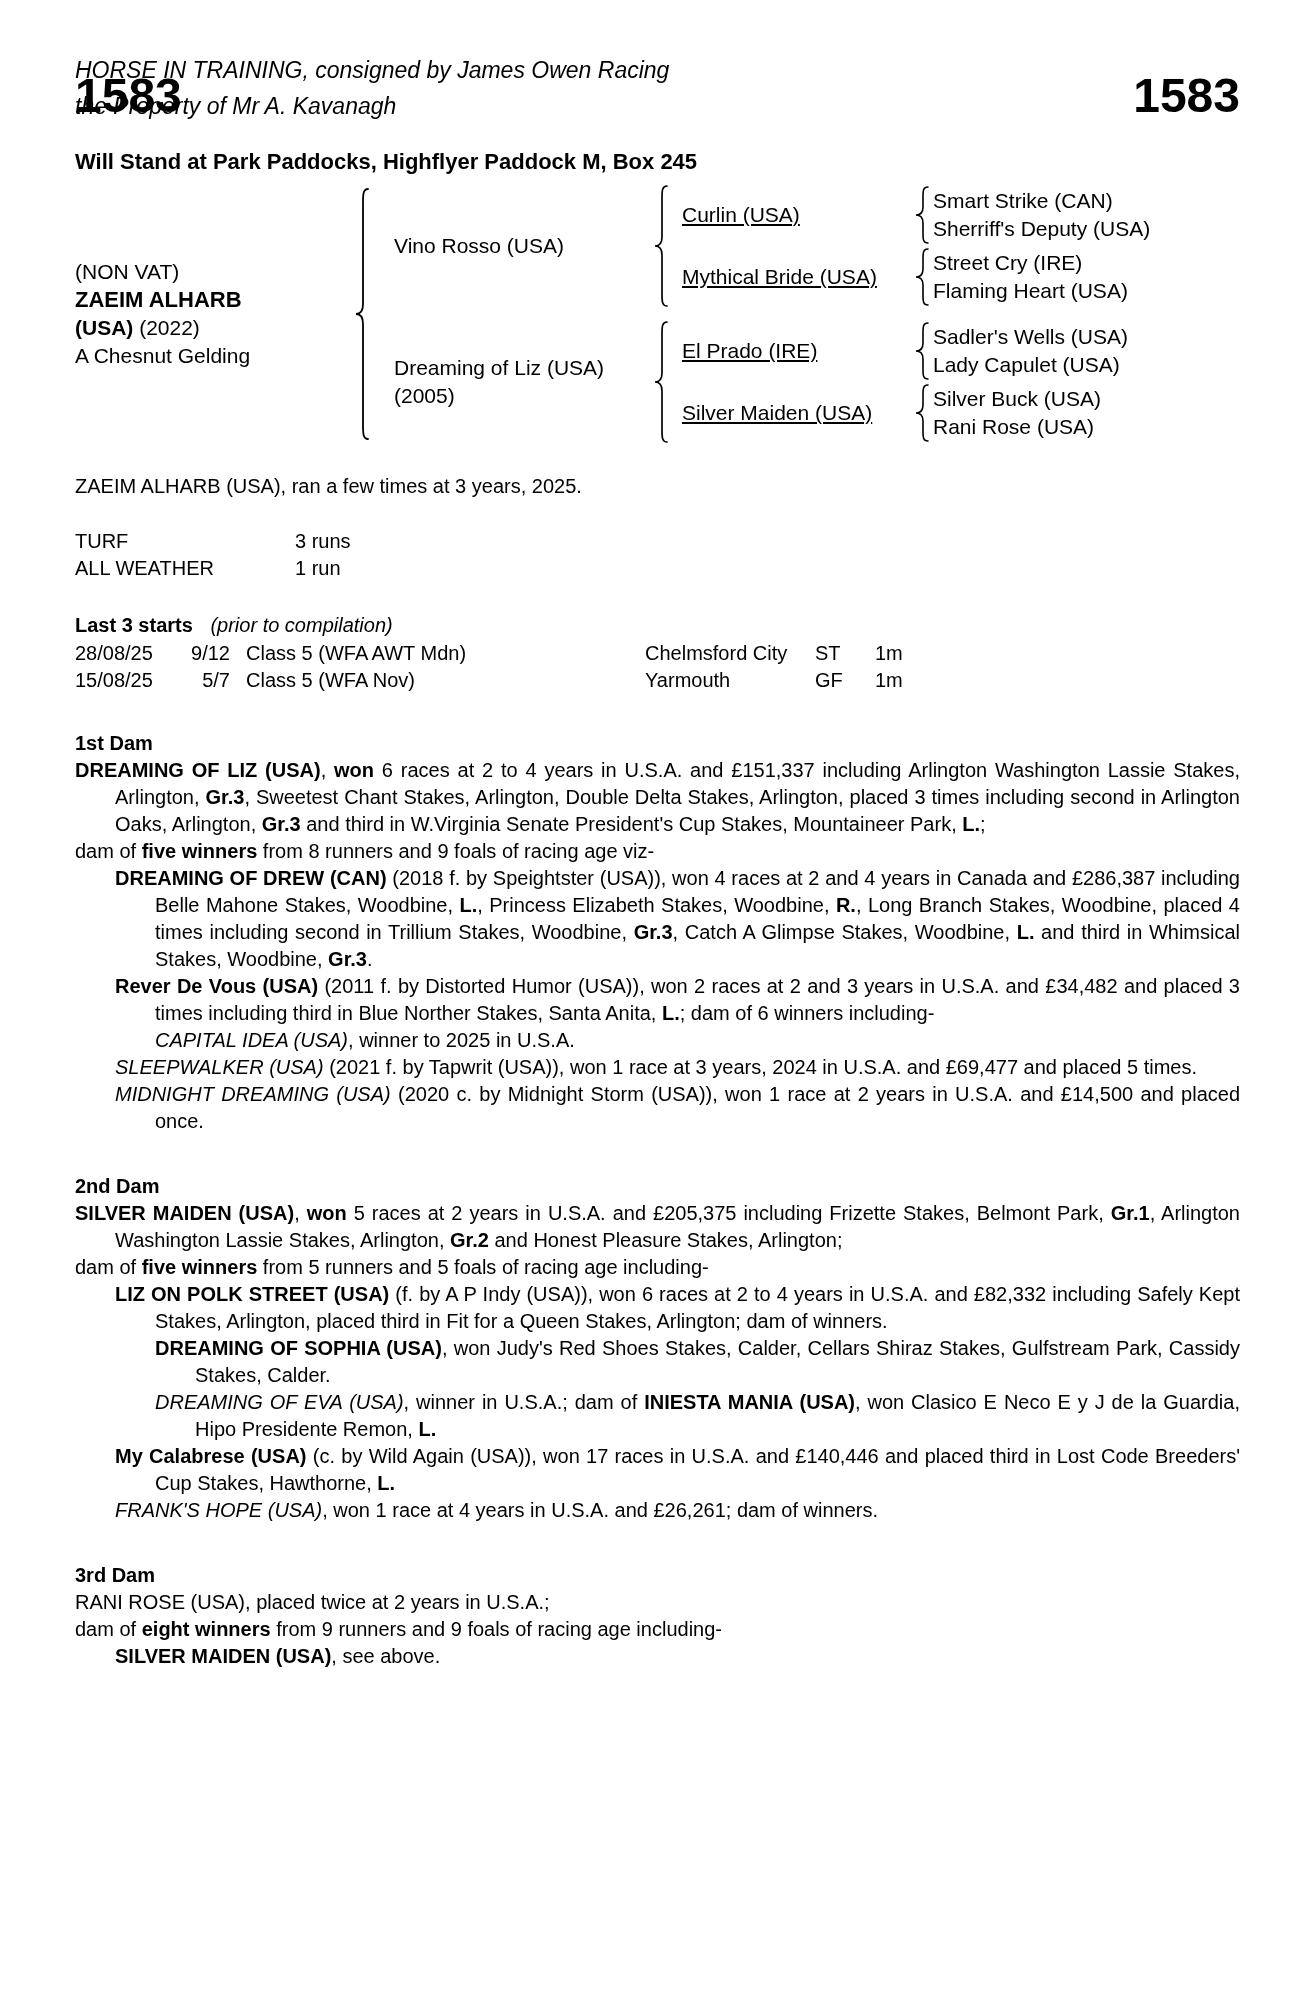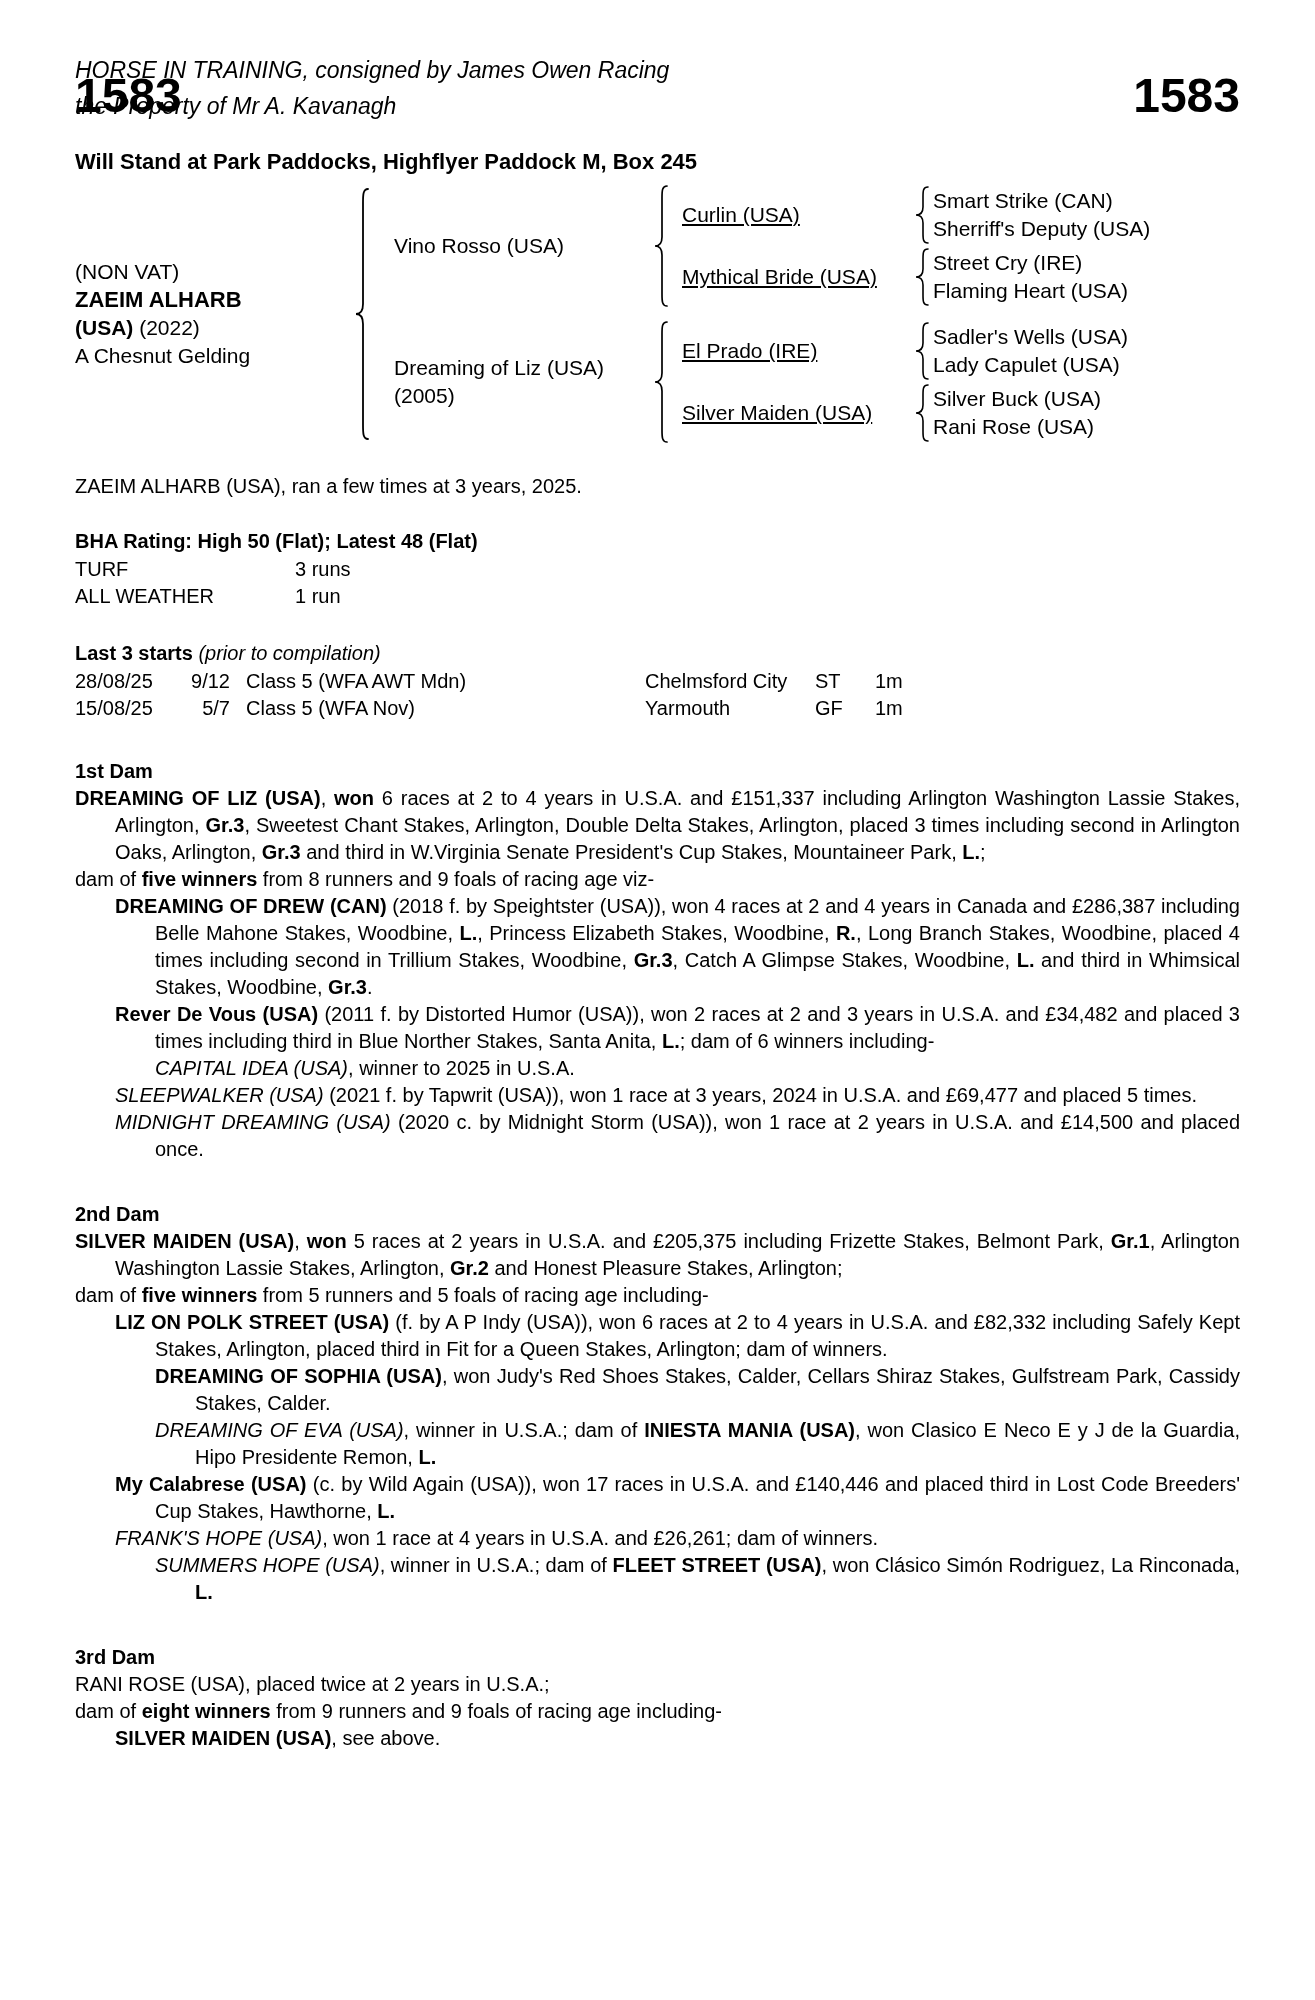--- a/index.html
+++ b/index.html
@@ -31,21 +31,21 @@
   .gen3-block { width:305px; }
   svg.brace { display:block; }
 
   
   .summary { margin-bottom:28px; }
   .rating-title { font-weight:bold; margin-bottom:1px; }
   .rating-row { display:grid; grid-template-columns:220px auto; }
   .rating-block { margin-bottom:30px; }
   .starts-title { margin-bottom:1px; }
   .starts-title b { font-weight:bold; }
-  .starts-title i { font-style:italic; }
+  .starts-title i { font-style:italic;margin-left:12px; }
   .race-row { display:grid; grid-template-columns:95px 60px 415px 170px 60px auto; }
   .race-row .pos { text-align:right; }
   .race-row .cls { padding-left:16px; }
   .starts-block { margin-bottom:36px; }
 
   
   .dam-head { font-weight:bold; font-size:20px; line-height:27px; }
   section.dam + section.dam .dam-head { margin-top:38px; }
   p.jp { text-align:justify; }
   p.ind0 { padding-left:40px;  text-indent:-40px; }
@@ -155,21 +155,20 @@
           </div>
         </div>
       </div>
 
     </div>
   </div>
 
   <p class="summary">ZAEIM ALHARB (USA), ran a few times at 3 years, 2025.</p>
 
   <div class="rating-block">
-    <div class="rating-title">BHA Rating: High 50 (Flat); Latest 48 (Flat)</div>
     <div class="rating-row">
       <span>TURF</span>
       <span>3 runs</span>
     </div>
     <div class="rating-row">
       <span>ALL WEATHER</span>
       <span>1 run</span>
     </div>
   </div>
 
@@ -206,21 +205,20 @@
 
   <section class="dam">
     <h3 class="dam-head">2nd Dam</h3>
     <p class="jp ind0"><b>SILVER MAIDEN (USA)</b><span>, </span><b>won</b><span> 5 races at 2 years in U.S.A. and £205,375 including Frizette Stakes, Belmont Park, </span><b>Gr.1</b><span>, Arlington Washington Lassie Stakes, Arlington, </span><b>Gr.2</b><span> and Honest Pleasure Stakes, Arlington;</span></p>
     <p class="jp ind0"><span>dam of </span><b>five winners</b><span> from 5 runners and 5 foals of racing age including-</span></p>
     <p class="jp ind1"><b>LIZ ON POLK STREET (USA)</b><span> (f. by A P Indy (USA)), won 6 races at 2 to 4 years in U.S.A. and £82,332 including Safely Kept Stakes, Arlington, placed third in Fit for a Queen Stakes, Arlington; dam of winners.</span></p>
     <p class="jp ind2"><b>DREAMING OF SOPHIA (USA)</b><span>, won Judy's Red Shoes Stakes, Calder, Cellars Shiraz Stakes, Gulfstream Park, Cassidy Stakes, Calder.</span></p>
     <p class="jp ind2"><i>DREAMING OF EVA (USA)</i><span>, winner in U.S.A.; dam of </span><b>INIESTA MANIA (USA)</b><span>, won Clasico E Neco E y J de la Guardia, Hipo Presidente Remon, </span><b>L.</b></p>
     <p class="jp ind1"><b>My Calabrese (USA)</b><span> (c. by Wild Again (USA)), won 17 races in U.S.A. and £140,446 and placed third in Lost Code Breeders' Cup Stakes, Hawthorne, </span><b>L.</b></p>
     <p class="jp ind1"><i>FRANK'S HOPE (USA)</i><span>, won 1 race at 4 years in U.S.A. and £26,261; dam of winners.</span></p>
-    <p class="jp ind2"><i>SUMMERS HOPE (USA)</i><span>, winner in U.S.A.; dam of </span><b>FLEET STREET (USA)</b><span>, won Clásico Simón Rodriguez, La Rinconada, </span><b>L.</b></p>
   </section>
 
   <section class="dam">
     <h3 class="dam-head">3rd Dam</h3>
     <p class="jp ind0"><span>RANI ROSE (USA), placed twice at 2 years in U.S.A.;</span></p>
     <p class="jp ind0"><span>dam of </span><b>eight winners</b><span> from 9 runners and 9 foals of racing age including-</span></p>
     <p class="jp ind1"><b>SILVER MAIDEN (USA)</b><span>, see above.</span></p>
   </section>
 
 </div>

